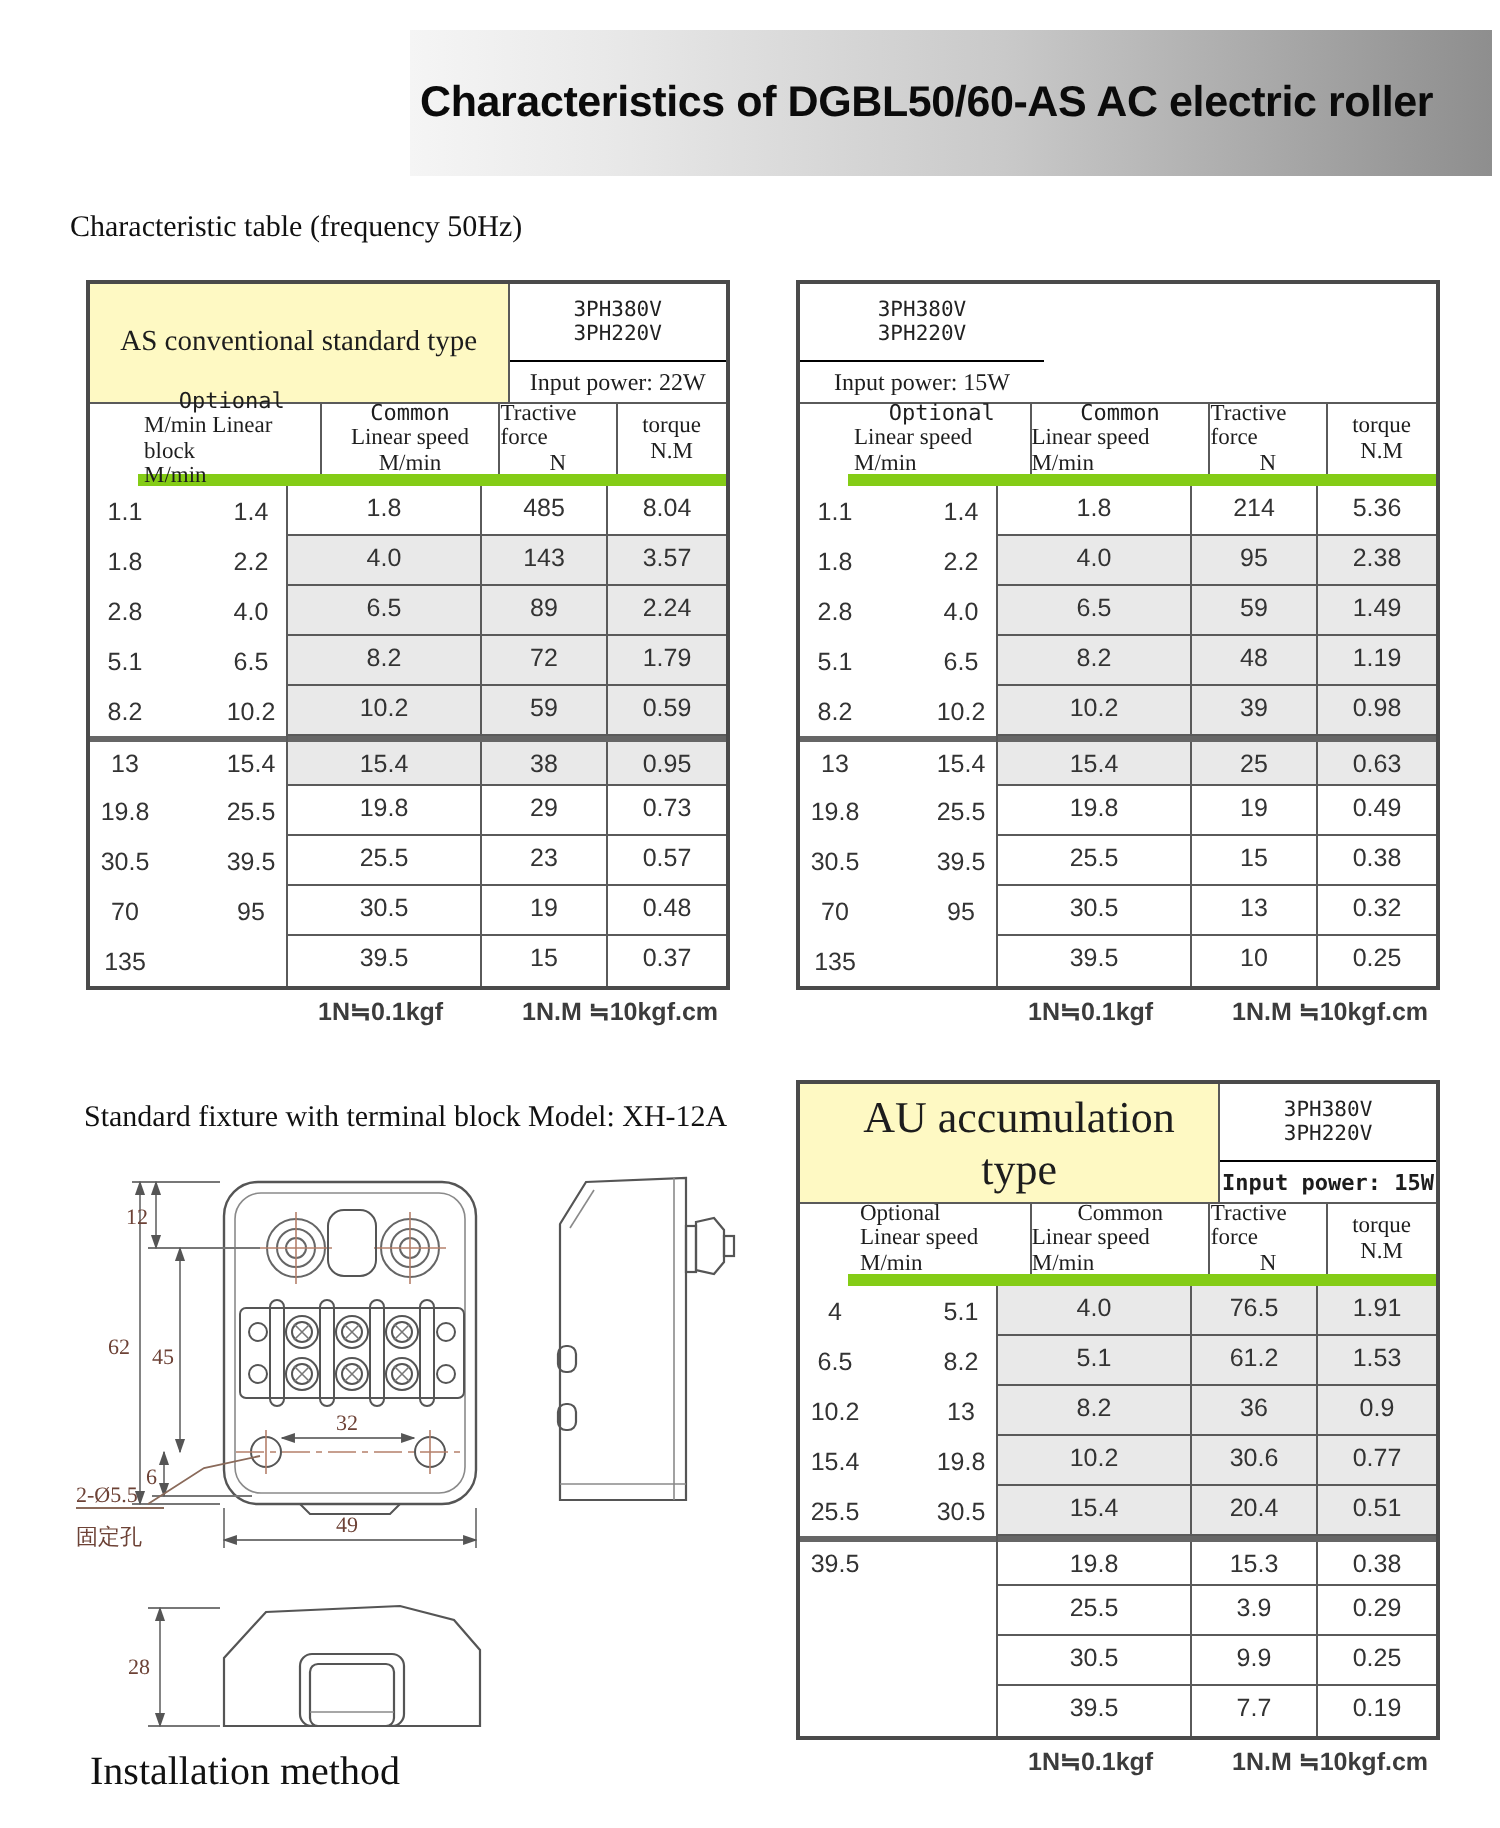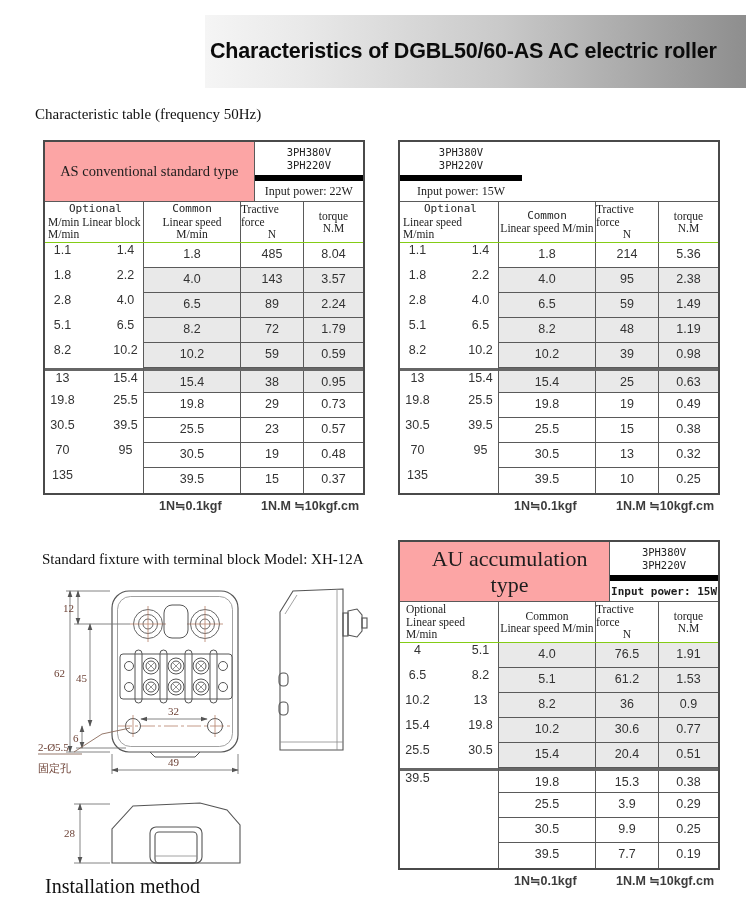--- a/index.html
+++ b/index.html
@@ -13,46 +13,46 @@
   .header-bar .title { font-size:21.5px; font-weight:bold; color:#0b0b0b; white-space:nowrap;
     padding-left:5px; letter-spacing:-0.2px; }
 
   .subtitle { position:absolute; left:35px; top:106px; font-family:"Liberation Serif",serif;
     font-size:15px; color:#111; }
 
   
   .ctable { position:absolute; width:322px; }
   .ct-box { border:2px solid #4a4a4a; background:#fff; box-sizing:border-box; width:322px; }
   .ct-header { display:flex; height:60px; border-bottom:1px solid #5a5a5a; box-sizing:border-box; }
-  .ct-title { width:236px; background:#fca5a5; border-right:1px solid #5a5a5a; box-sizing:border-box;
+  .ct-title { width:236px; background:#fef9c3; border-right:1px solid #5a5a5a; box-sizing:border-box;
     display:flex; align-items:center; justify-content:center; text-align:center;
     font-family:"Liberation Serif",serif; font-size:14.5px; color:#1d1d1d; }
   .t2 .ct-title { font-size:22px; justify-content:flex-start; padding-left:10px; }
   .ct-power { width:122px; display:flex; flex-direction:column; box-sizing:border-box; }
-  .ct-volt { height:39px; border-bottom:6px solid #000000; box-sizing:border-box;
+  .ct-volt { height:39px; border-bottom:1px solid #000000; box-sizing:border-box;
     display:flex; flex-direction:column; align-items:center; justify-content:center;
     font-family:"DejaVu Sans Mono",monospace; font-size:10.5px; line-height:12.5px; color:#222; }
   .ct-input { flex:1; display:flex; align-items:center; justify-content:center;
     font-family:"Liberation Serif",serif; font-size:12px; color:#1d1d1d; white-space:nowrap; }
   .t2 .ct-input { font-family:"DejaVu Sans Mono",monospace; font-size:11px; font-weight:bold; }
 
-  .ct-colhead { display:flex; height:41px; border-bottom:1px solid #84cc16; box-sizing:border-box; }
+  .ct-colhead { display:flex; height:41px; border-bottom:6px solid #84cc16; box-sizing:border-box;margin-left:24px; }
   .ct-ch { display:flex; flex-direction:column; justify-content:center; align-items:center;
     border-right:1px solid #5a5a5a; box-sizing:border-box;
     font-family:"Liberation Serif",serif; font-size:11.5px; line-height:12.5px; color:#1d1d1d; }
   .ct-ch:last-child { border-right:none; }
   .mono-head .ct-ch .l1 { font-family:"DejaVu Sans Mono",monospace; font-size:11px; }
   .t0 .ct-ch.w1, .t1 .ct-ch.w1 { align-items:flex-start; padding-left:3px; }
   .t0 .ct-ch.w1 .l1, .t1 .ct-ch.w1 .l1 { align-self:center; }
   .t2 .ct-ch.w1 { align-items:flex-start; padding-left:6px; }
   .w1 { width:99px; } .w2 { width:97px; } .w3 { width:63px; } .w4 { width:59px; }
 
   .ct-body { display:flex; }
   .ct-optional { width:99px; border-right:1px solid #5a5a5a; box-sizing:border-box; }
-  .ct-orow { height:25px; display:flex; align-items:flex-start; box-sizing:border-box;
+  .ct-orow { height:25px; display:flex; align-items:center; box-sizing:border-box;
     font-size:12.5px; color:#333;gap:28px; }
   .ct-orow span { width:50%; text-align:center; }
   .ct-orow.thick { border-top:3px solid #666; }
   .ct-data { flex:1; }
   .ct-row { display:flex; height:25px; border-bottom:1px solid #5a5a5a; box-sizing:border-box; }
   .ct-row:last-child { border-bottom:none; }
   .ct-row.shaded { background:#e9e9e9; }
   .ct-row.thick { border-top:3px solid #666; }
   .ct-cell { text-align:center; line-height:23px; font-size:12.5px; color:#333;
     border-right:1px solid #5a5a5a; box-sizing:border-box; }

